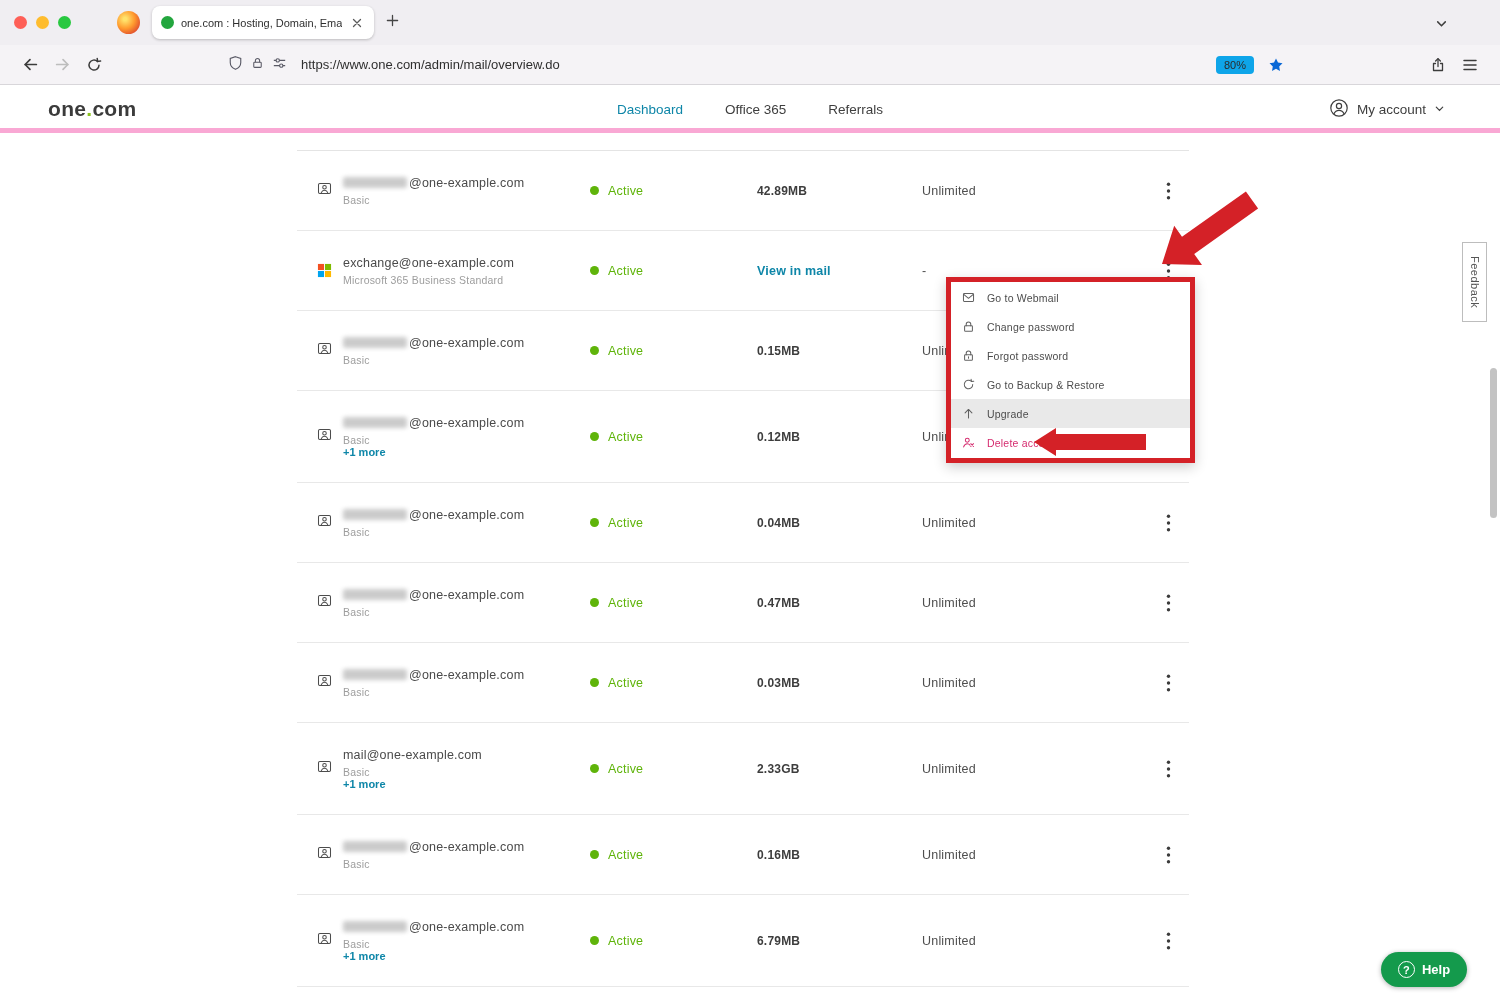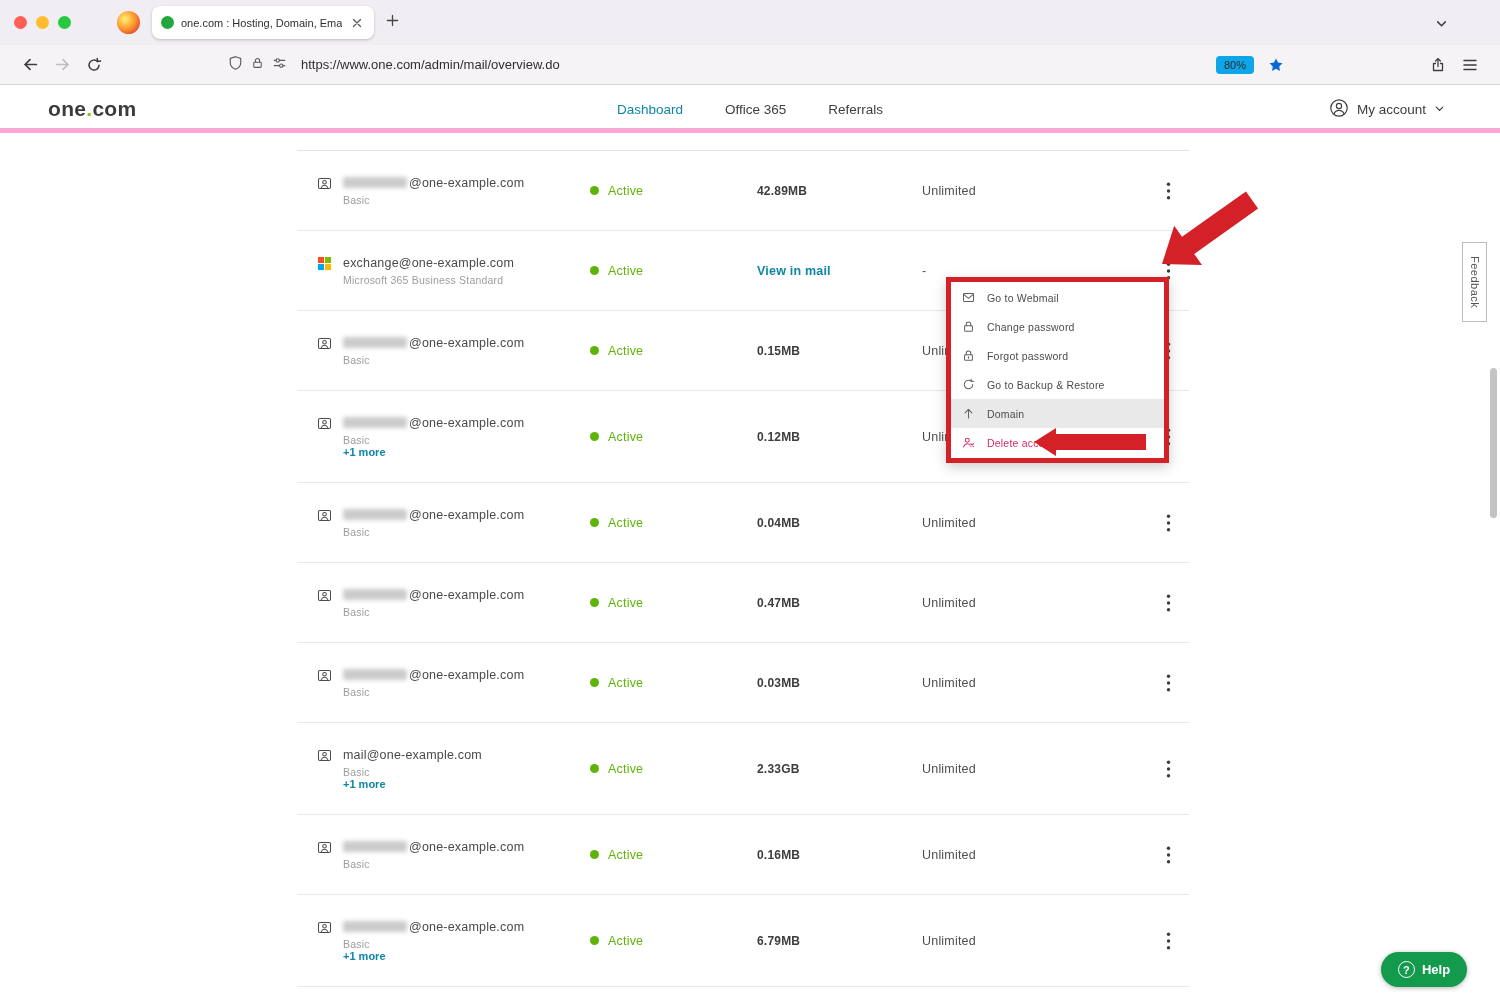--- a/index.html
+++ b/index.html
@@ -37,37 +37,37 @@
   .logo .dot{color:#8bc31e}
   .main-nav{position:absolute;left:50%;top:0;height:48px;transform:translateX(-50%);display:flex;gap:42px;align-items:center;font-size:13.5px}
   .nav-link{color:#3e3e3e;cursor:pointer;white-space:nowrap}
   .nav-link.active{color:#0e86a8}
   .account{position:absolute;right:55px;top:0;height:48px;display:flex;align-items:center;gap:8px;font-size:13.5px;color:#3e3e3e;cursor:pointer}
 
   
   .accounts{position:absolute;left:297px;top:150px;width:892px;border-top:1px solid #e4e4e4}
   .row{display:grid;grid-template-columns:290px 165px 165px 230px 1fr;align-items:center;height:80px;border-bottom:1px solid #e8e8e8}
   .row.tall{height:92px}
-  .email-cell{display:flex;align-items:flex-start;padding-left:20px;gap:10px}
+  .email-cell{display:flex;align-items:center;padding-left:20px;gap:10px}
   .icon-slot{width:16px;flex:none;display:flex}
   .email-line{display:flex;align-items:center;font-size:12.5px;color:#4a4a4a;letter-spacing:.2px}
   .redacted{display:none;width:64px;height:11px;background:#cbcbcb;border-radius:2px;filter:blur(2px);margin-right:2px}
   .redacted.show{display:inline-block}
   .plan-line{font-size:10.5px;color:#9d9d9d;margin-top:4px;letter-spacing:.2px}
   .more-link{font-size:11px;color:#0e86a8;font-weight:700;cursor:pointer}
   .status-cell{display:flex;align-items:center;gap:9px;padding-left:3px}
   .status-dot{width:9px;height:9px;border-radius:50%;background:#5fb40a}
   .status-label{font-size:12.5px;color:#5fb40a;letter-spacing:.2px}
   .storage-cell{font-size:12px;color:#3d3d3d;font-weight:700;padding-left:5px;letter-spacing:.2px}
   .storage-cell.as-link{color:#0e86a8;font-size:12.5px;cursor:pointer}
   .quota-cell{font-size:12.5px;color:#4e4e4e;padding-left:5px;letter-spacing:.2px}
   .kebab{justify-self:center;width:28px;height:28px;display:flex;align-items:center;justify-content:center;cursor:pointer}
 
   
-  .menu{position:absolute;left:946px;top:277px;width:223px;background:#fff;border:5px solid #d42127;
+  .menu{position:absolute;left:946px;top:277px;width:249px;background:#fff;border:5px solid #d42127;
     box-shadow:0 4px 12px rgba(0,0,0,.2);z-index:20;padding:1px 0}
   .menu-item{display:flex;align-items:center;gap:11px;height:29px;padding-left:11px;font-size:10.5px;color:#4c4c4c;letter-spacing:.2px;cursor:pointer}
   .menu-item.highlighted{background:#e9e9e9}
   .menu-item.danger{color:#d52b6e}
   .menu-item .mi{width:14px;display:flex;align-items:center}
   .menu-item .mi svg *{stroke:#616161;stroke-width:1.25;stroke-linecap:round;stroke-linejoin:round;fill:none}
   .menu-item.danger .mi svg *{stroke:#d52b6e}
 
   
   .annot{position:absolute;z-index:30;pointer-events:none}
@@ -601,21 +601,21 @@
       </span>
     <span class="mi-label">Go to Backup &amp; Restore</span>
   </div>
     <div class="menu-item highlighted">
     <span class="mi">
         <svg width="13" height="13" viewBox="0 0 16 16">
           <path d="M8 13.5V3"></path>
           <path d="M3.8 7.2L8 3l4.2 4.2"></path>
         </svg>
       </span>
-    <span class="mi-label">Domain</span>
+    <span class="mi-label">Upgrade</span>
   </div>
     <div class="menu-item danger">
     <span class="mi">
         <svg width="13" height="13" viewBox="0 0 16 16">
           <circle cx="6.5" cy="5.2" r="2.4"></circle>
           <path d="M2 13.5c.8-2.6 2.6-3.9 4.5-3.9 1.3 0 2.5.6 3.4 1.7"></path>
           <path d="M10.8 9.5l3.4 3.4M14.2 9.5l-3.4 3.4"></path>
         </svg>
       </span>
     <span class="mi-label">Delete account</span>

